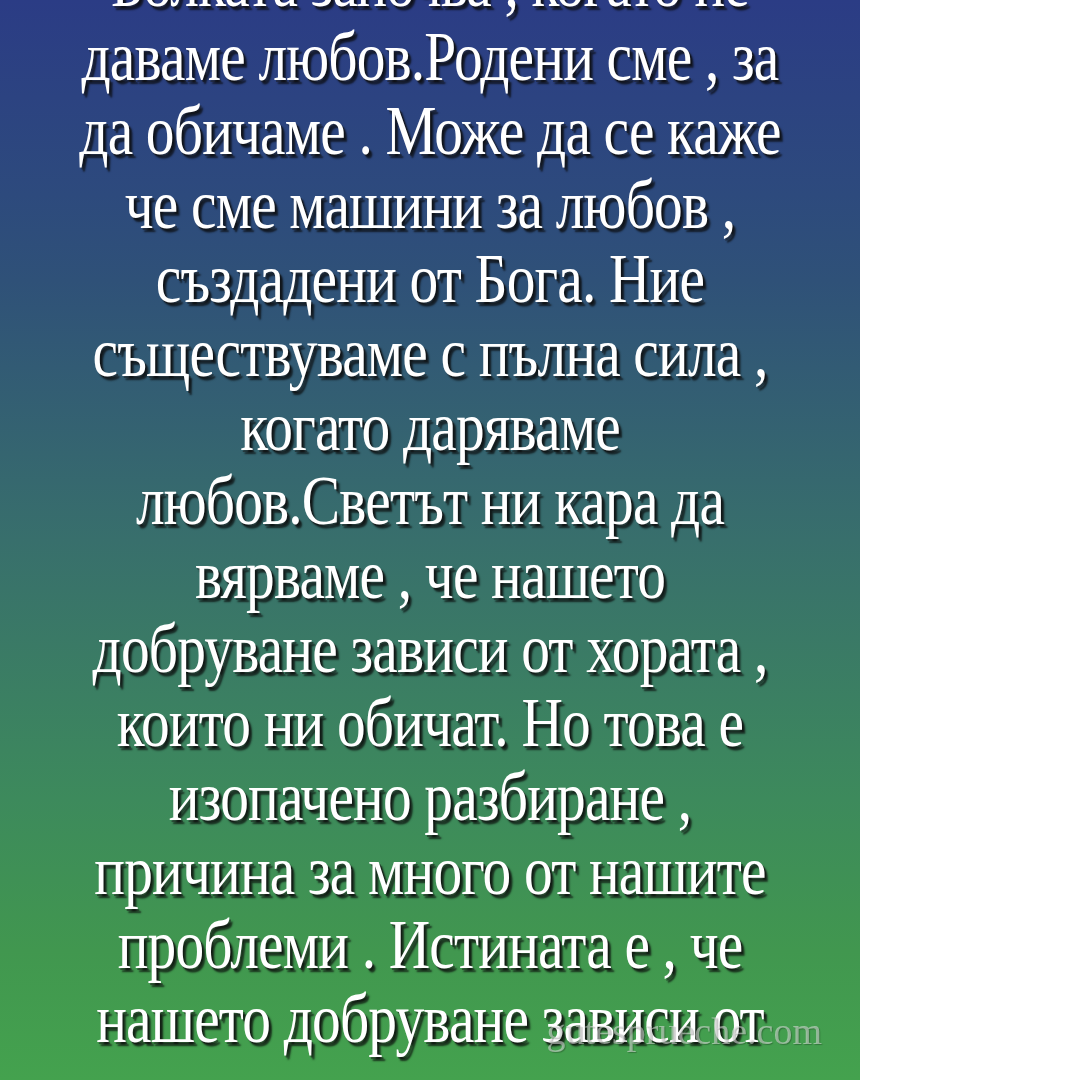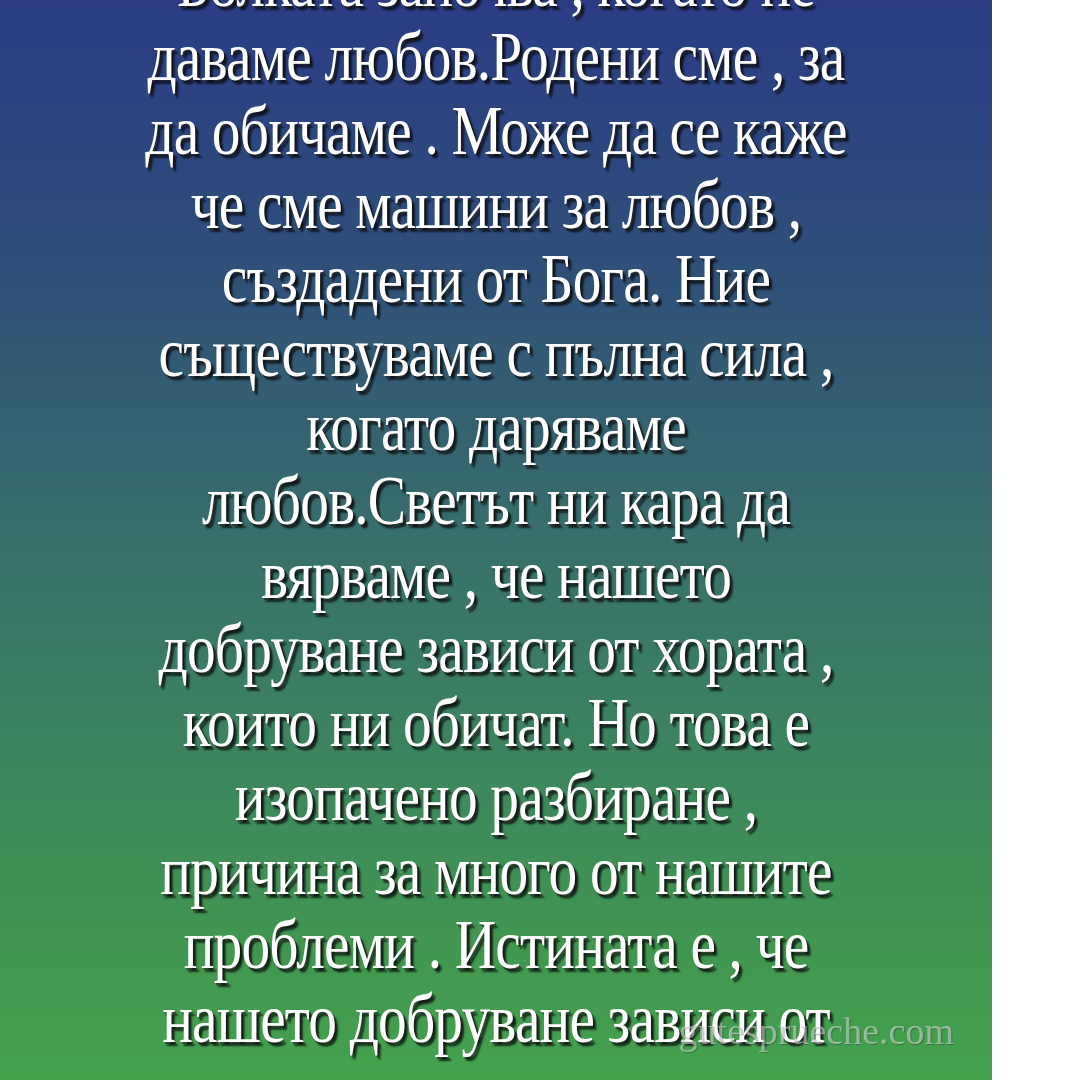--- a/index.html
+++ b/index.html
@@ -9,21 +9,21 @@
   body {
     width: 1080px;
     height: 1080px;
     overflow: hidden;
     position: relative;
     font-family: "Liberation Serif", "DejaVu Serif", serif;
   }
   .canvas {
     position: absolute;
     inset: 0;
-    width: 992px;
+    width: 860px;
     height: 1080px;
     overflow: hidden;
     background: linear-gradient(180deg,
       #2b3c85 0%,
       #2d4a7d 18%,
       #2f5178 26%,
       #386f6c 50%,
       #3d8a5c 74%,
       #41974f 88%,
       #44a24e 100%);

